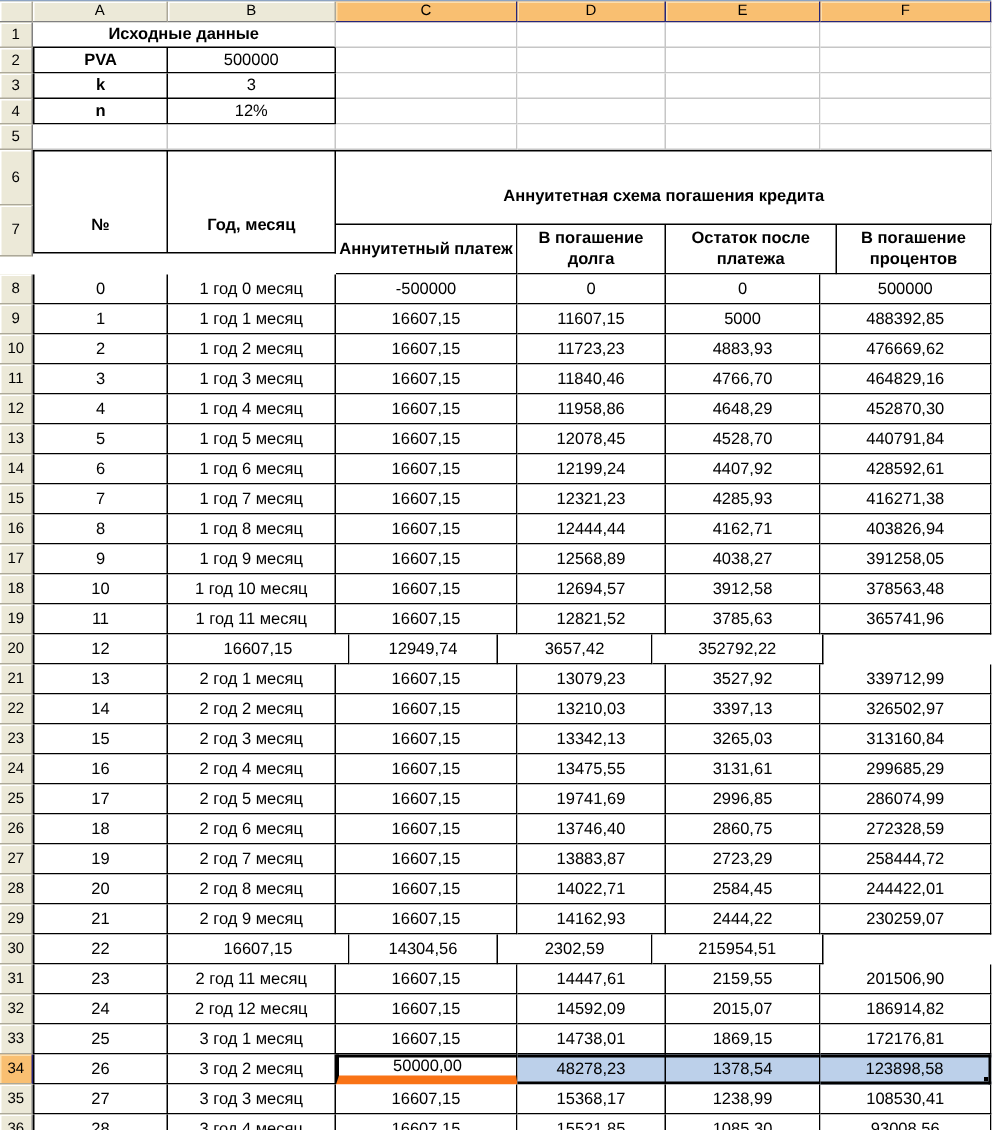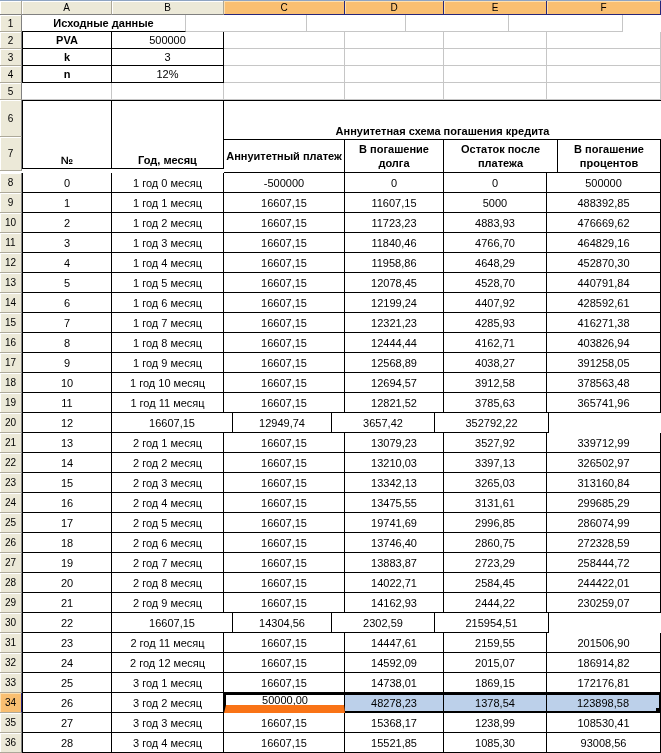--- a/index.html
+++ b/index.html
@@ -7,21 +7,21 @@
     width:661px; box-sizing:border-box;
     font-family:"Liberation Sans", sans-serif;
     background:var(--sheet-bg,#fff);
     border-top:1px solid #8ea4c2;
     user-select:none;
   }
   .row{display:flex;}
   .row > *{flex:none; box-sizing:border-box;}
   .w-rh{width:22px;} .w-a{width:90px;} .w-b{width:112px;} .w-c{width:121px;}
   .w-d{width:99px;} .w-e{width:103px;} .w-f{width:114px;}
-  .w-ab{width:164px;} .w-cf{width:437px;}
+  .w-ab{width:202px;} .w-cf{width:437px;}
 
   .colhead-row{height:14px;}
   .corner,.colhead{
     background:var(--header-bg,#ece9d8);
     font-size:10px; color:#000;
     display:flex; align-items:center; justify-content:center;
     border-right:1px solid var(--header-border,#aca899);
     border-bottom:1px solid #808080;
     box-shadow:inset 1px 1px 0 #ffffff;
   }
@@ -53,24 +53,24 @@
   .grid{border-right:1px solid var(--gridline,#c6c6c6); border-bottom:1px solid var(--gridline,#c6c6c6);}
   .tbl{border-right:1px solid var(--table-border,#000); border-bottom:1px solid var(--table-border,#000);}
   .tbl.w-a{border-left:1px solid var(--table-border,#000);}
   .pl{border-left:1px solid #000; border-right:1px solid #000; border-bottom:1px solid #000;}
   .pv{border-right:1px solid #000; border-bottom:1px solid #000;}
   .r17{height:17px;}
   .merged-title{border-bottom:1px solid #000; border-right:1px solid var(--gridline,#c6c6c6);}
   .h67{height:69px; border-top:1px solid #000;}
   .t36{height:36px; border-top:1px solid #000;}
   .h33{height:33px;}
-  .bottom{align-items:flex-end; padding-bottom:2px;}
+  .bottom{align-items:flex-end; padding-bottom:12px;}
   .wrap{white-space:normal; text-align:center; line-height:14px;}
   .body-row{height:20px;}
-  .sel-c{border-top:2px solid #000; border-left:2px solid #000; border-bottom:8px solid #f97316;}
+  .sel-c{border-top:2px solid #000; border-left:2px solid #000; border-bottom:6px solid #f97316;}
   .sel-d,.sel-e{background:var(--selection-fill,#bcd0ea); border-top:2px solid #000; border-bottom:2px solid #000;}
   .sel-f{background:var(--selection-fill,#bcd0ea); border-top:2px solid #000; border-bottom:2px solid #000; border-right:2px solid #000; position:relative;}
   .sel-f::after{content:""; position:absolute; right:0; bottom:0; width:3px; height:3px; background:#000;}
 </style>
 </head>
 <body>
 
 <div class="sheet">
 
   <div class="row colhead-row">

